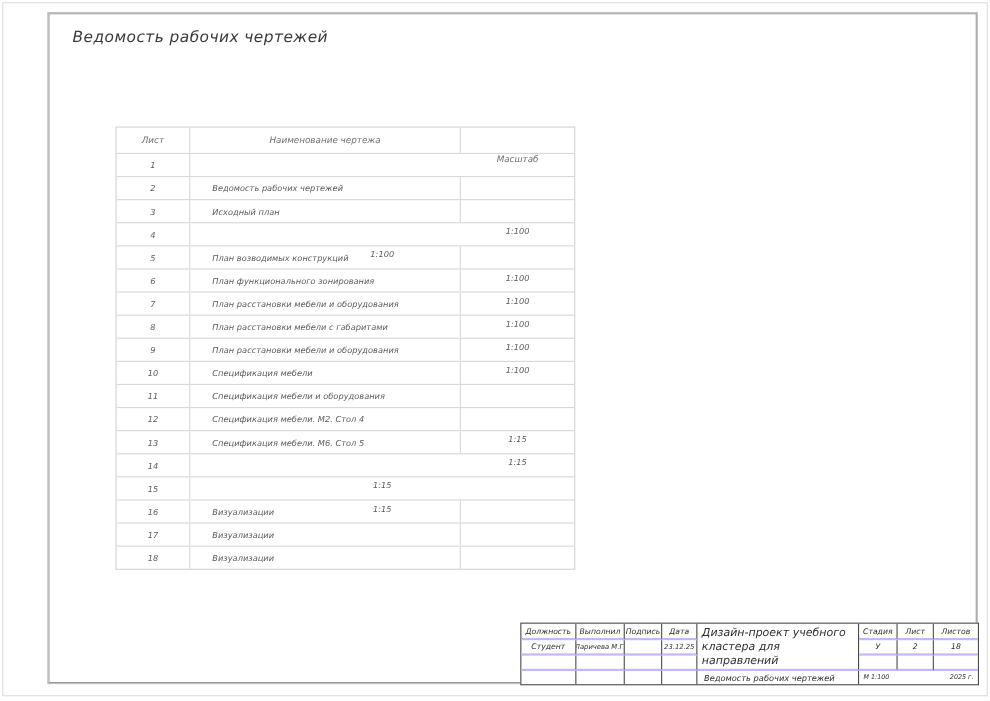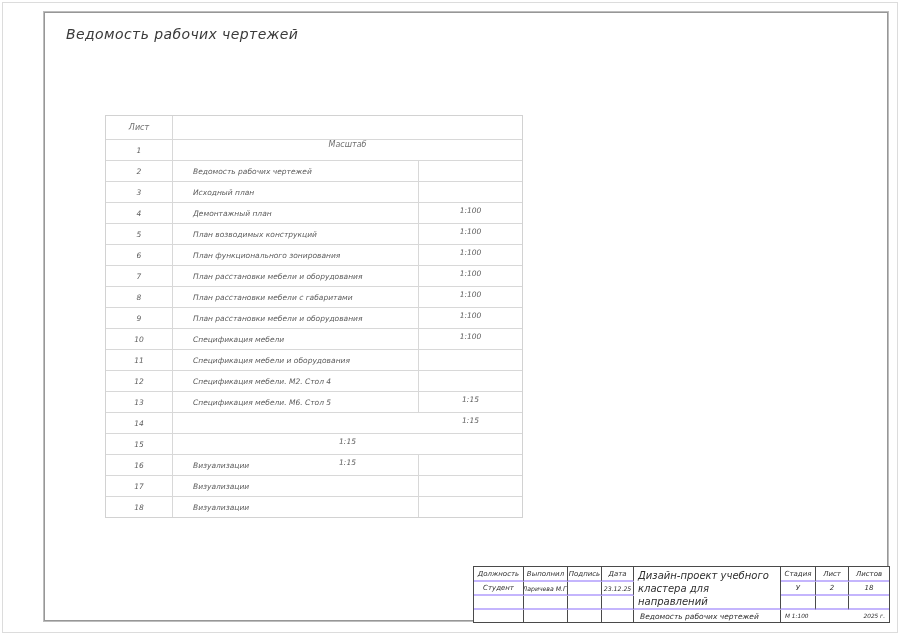--- a/index.html
+++ b/index.html
@@ -66,39 +66,39 @@
 
 <div class="page-edge"></div>
 
 <div class="frame"></div>
 
 <div class="sheet-title">Ведомость рабочих чертежей</div>
 
 <div class="dtable">
   <div class="thead">
     <div class="c-sheet">Лист</div>
+    <div class="c-name" style="justify-content:center;padding-left:0;">Наименование чертежа</div>
     <div class="c-scale">Масштаб</div>
   </div>
   <div class="trow">
       <div class="c-sheet">1</div>
       <div class="c-scale"></div>
     </div>
   <div class="trow">
       <div class="c-sheet">2</div>
       <div class="c-name">Ведомость рабочих чертежей</div>
       <div class="c-scale"></div>
     </div>
   <div class="trow">
       <div class="c-sheet">3</div>
       <div class="c-name">Исходный план</div>
       <div class="c-scale">1:100</div>
     </div>
   <div class="trow">
       <div class="c-sheet">4</div>
-      <div class="c-name">Демонтажный план</div>
       <div class="c-scale">1:100</div>
     </div>
   <div class="trow">
       <div class="c-sheet">5</div>
       <div class="c-name">План возводимых конструкций</div>
       <div class="c-scale">1:100</div>
     </div>
   <div class="trow">
       <div class="c-sheet">6</div>
       <div class="c-name">План функционального зонирования</div>

